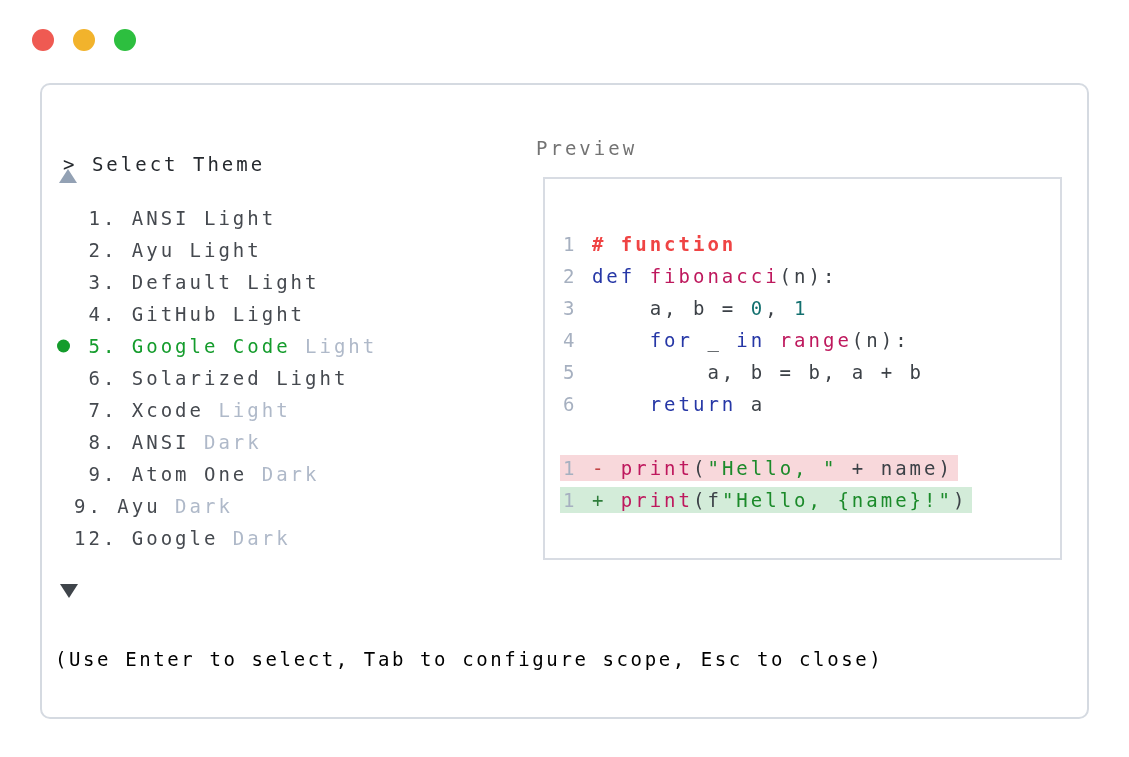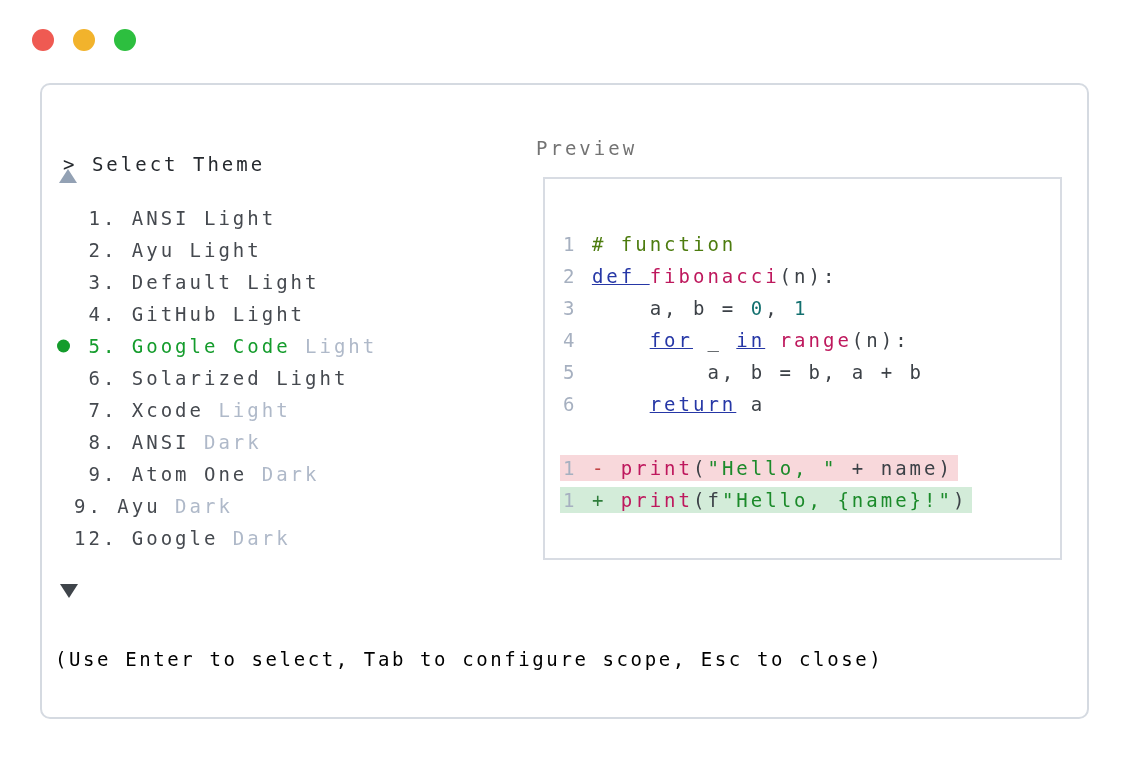--- a/index.html
+++ b/index.html
@@ -61,22 +61,22 @@
   }
   .code .crow{height:32px;line-height:32px;white-space:pre;color:#3c4147;}
   .diffbg{
     display:inline-block;height:26px;line-height:26px;
     padding:0 5px 0 3px;margin-left:-3px;
   }
   .bg-del{background:#f8d8db;}
   .bg-add{background:#d3ecd9;}
   .ln{color:#a6b0c0;}
   .tk-df{color:#3c4147;}
-  .tk-comment{color:#4d7c0f;}
-  .tk-kw{color:#2637a6;text-decoration:underline;}
+  .tk-comment{color:#ef4444;font-weight:bold;}
+  .tk-kw{color:#2637a6;}
   .tk-fn{color:#be185d;}
   .tk-num{color:#13706f;}
   .tk-str{color:#1b8a2a;}
   .tk-minus{color:#c24444;}
   .tk-plus{color:#2e7d3b;}
 </style>
 </head>
 <body>
 
 <div class="lights">

